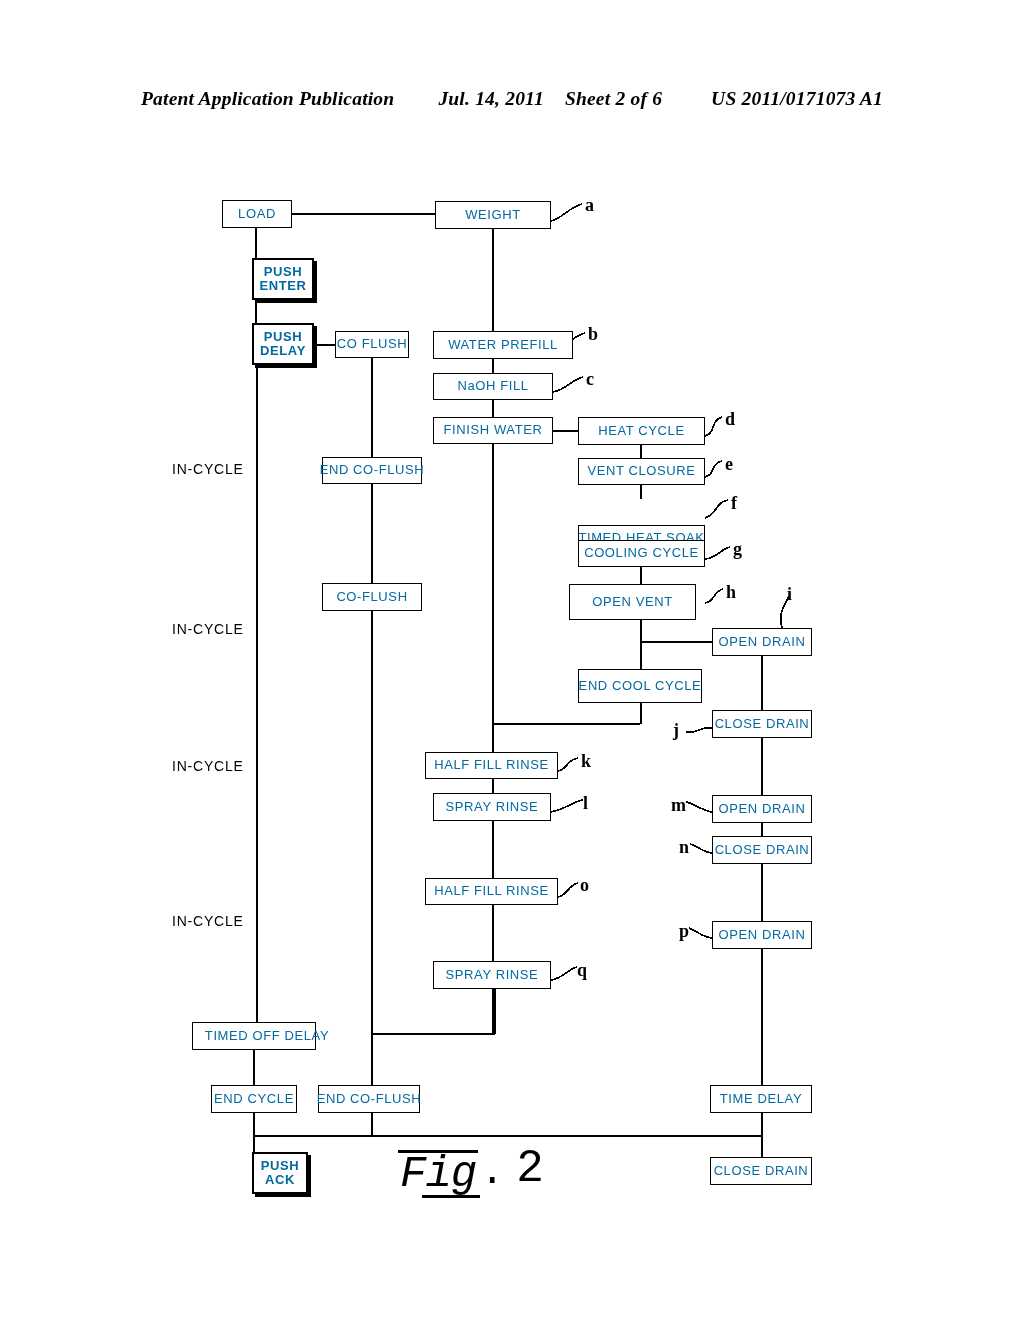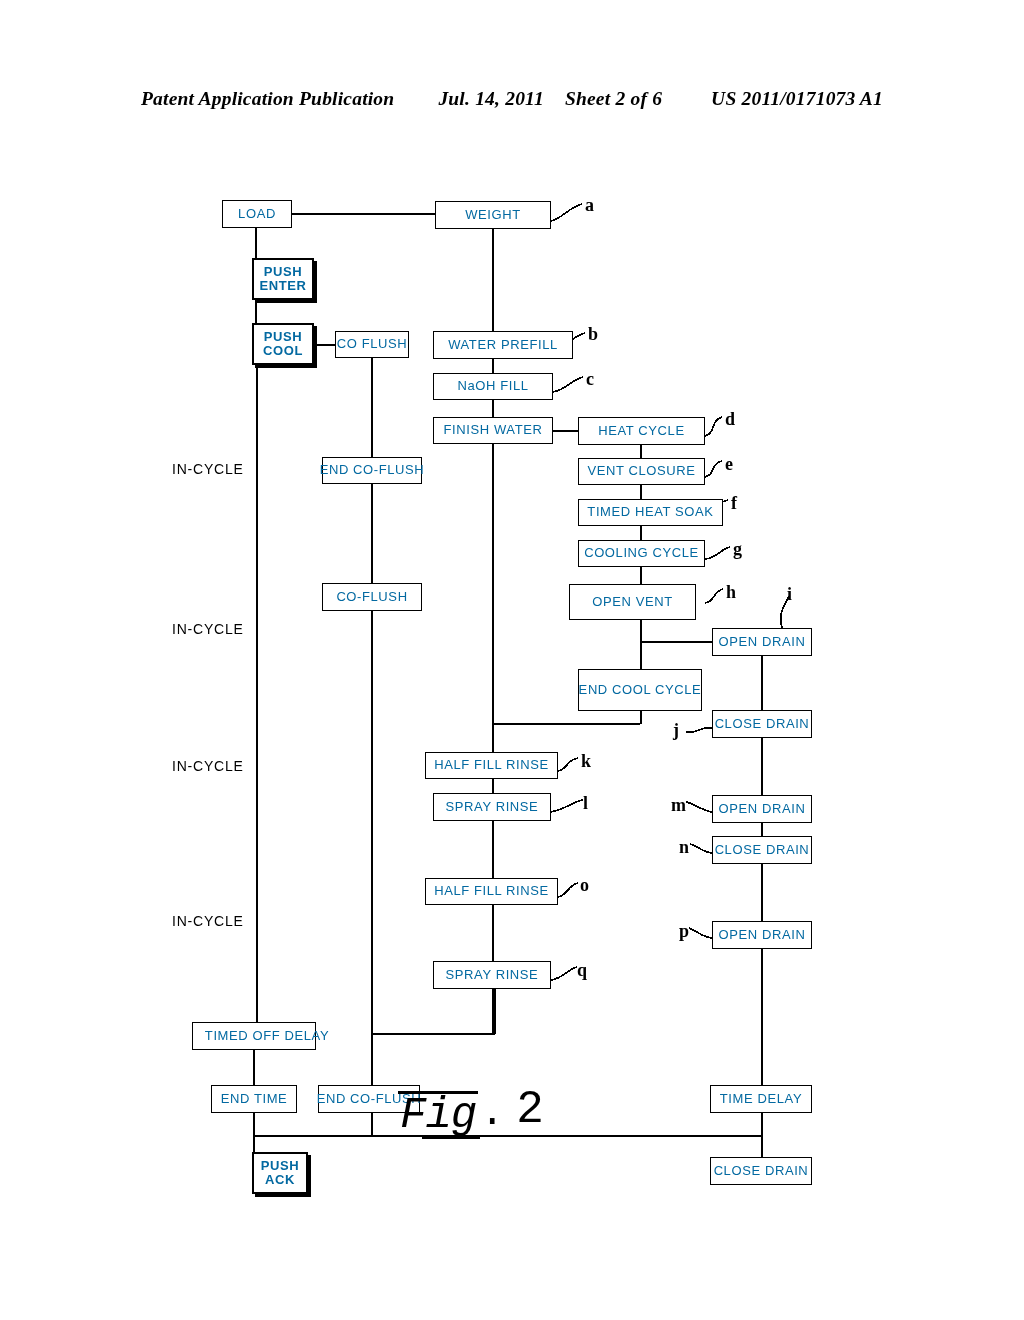--- a/index.html
+++ b/index.html
@@ -99,21 +99,21 @@
     font-size: 14px;
     letter-spacing: 0.8px;
     white-space: nowrap;
     z-index: 3;
   }
 
   
   #fig-caption {
     position: absolute;
     left: 398px;
-    top: 1084px;
+    top: 1143px;
     z-index: 4;
     display: flex;
     align-items: flex-end;
     font-family: "Liberation Mono", monospace;
     white-space: nowrap;
   }
   #fig-caption .fig-word {
     font-size: 44px;
     font-style: italic;
     letter-spacing: -1px;
@@ -267,59 +267,59 @@
       </div>
       <div class="node" style="left: 435px; top: 201px; width: 116px; height: 28px;">
         <span class="ln">WEIGHT</span>
       </div>
       <div class="node bold" style="left: 224px; top: 258px; width: 62px; height: 42px;">
         <span class="ln">PUSH</span>
         <span class="ln">ENTER</span>
       </div>
       <div class="node bold" style="left: 224px; top: 323px; width: 62px; height: 42px;">
         <span class="ln">PUSH</span>
-        <span class="ln">COOL</span>
+        <span class="ln">DELAY</span>
       </div>
       <div class="node" style="left: 335px; top: 331px; width: 74px; height: 27px;">
         <span class="ln">CO FLUSH</span>
       </div>
       <div class="node" style="left: 433px; top: 331px; width: 140px; height: 28px;">
         <span class="ln">WATER PREFILL</span>
       </div>
       <div class="node" style="left: 433px; top: 373px; width: 120px; height: 27px;">
         <span class="ln">NaOH FILL</span>
       </div>
       <div class="node" style="left: 433px; top: 417px; width: 120px; height: 27px;">
         <span class="ln">FINISH WATER</span>
       </div>
       <div class="node" style="left: 578px; top: 417px; width: 127px; height: 28px;">
         <span class="ln">HEAT CYCLE</span>
       </div>
       <div class="node" style="left: 578px; top: 458px; width: 127px; height: 27px;">
         <span class="ln">VENT CLOSURE</span>
       </div>
-      <div class="node" style="left: 578px; top: 499px; width: 145px; height: 27px;">
+      <div class="node" style="left: 578px; top: 525px; width: 127px; height: 27px;">
         <span class="ln">TIMED HEAT SOAK</span>
       </div>
       <div class="node" style="left: 578px; top: 540px; width: 127px; height: 27px;">
         <span class="ln">COOLING CYCLE</span>
       </div>
       <div class="node" style="left: 569px; top: 584px; width: 127px; height: 36px;">
         <span class="ln">OPEN VENT</span>
       </div>
       <div class="node" style="left: 322px; top: 457px; width: 100px; height: 27px;">
         <span class="ln">END CO-FLUSH</span>
       </div>
       <div class="node" style="left: 322px; top: 583px; width: 100px; height: 28px;">
         <span class="ln">CO-FLUSH</span>
       </div>
       <div class="node" style="left: 712px; top: 628px; width: 100px; height: 28px;">
         <span class="ln">OPEN DRAIN</span>
       </div>
-      <div class="node" style="left: 578px; top: 669px; width: 124px; height: 42px; align-items: center;">
+      <div class="node" style="left: 578px; top: 669px; width: 124px; height: 34px; align-items: center;">
         <span class="ln">END COOL CYCLE</span>
       </div>
       <div class="node" style="left: 712px; top: 710px; width: 100px; height: 28px;">
         <span class="ln">CLOSE DRAIN</span>
       </div>
       <div class="node" style="left: 425px; top: 752px; width: 133px; height: 27px;">
         <span class="ln">HALF FILL RINSE</span>
       </div>
       <div class="node" style="left: 433px; top: 793px; width: 118px; height: 28px;">
         <span class="ln">SPRAY RINSE</span>
@@ -336,21 +336,21 @@
       <div class="node" style="left: 712px; top: 921px; width: 100px; height: 28px;">
         <span class="ln">OPEN DRAIN</span>
       </div>
       <div class="node" style="left: 433px; top: 961px; width: 118px; height: 28px;">
         <span class="ln">SPRAY RINSE</span>
       </div>
       <div class="node" style="left: 192px; top: 1022px; width: 124px; height: 28px; padding-left: 26px;">
         <span class="ln">TIMED OFF DELAY</span>
       </div>
       <div class="node" style="left: 211px; top: 1085px; width: 86px; height: 28px;">
-        <span class="ln">END TIME</span>
+        <span class="ln">END CYCLE</span>
       </div>
       <div class="node" style="left: 318px; top: 1085px; width: 102px; height: 28px;">
         <span class="ln">END CO-FLUSH</span>
       </div>
       <div class="node" style="left: 710px; top: 1085px; width: 102px; height: 28px;">
         <span class="ln">TIME DELAY</span>
       </div>
       <div class="node bold" style="left: 224px; top: 1152px; width: 56px; height: 42px;">
         <span class="ln">PUSH</span>
         <span class="ln">ACK</span>

